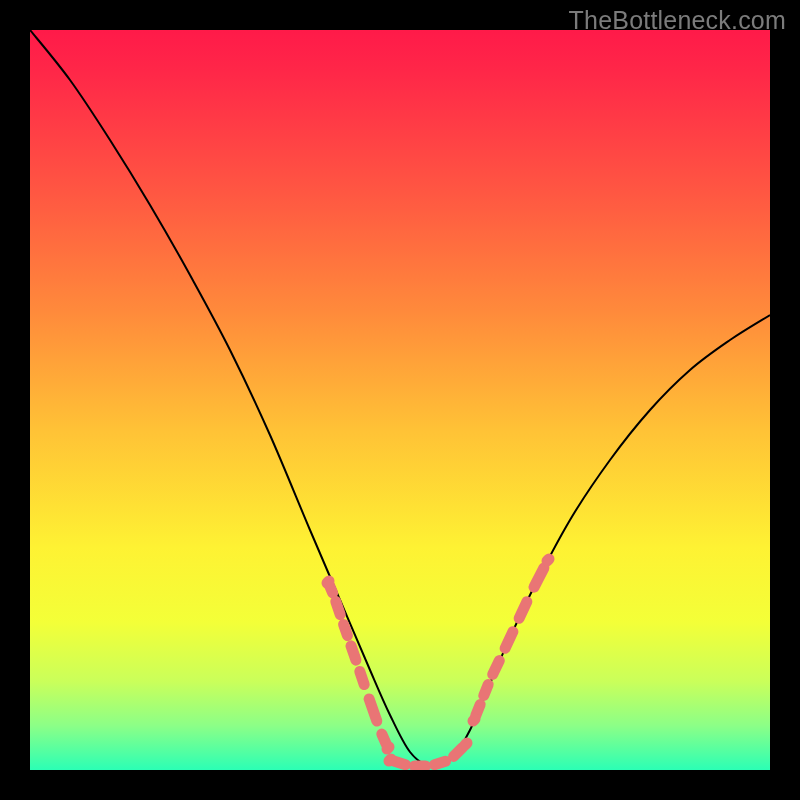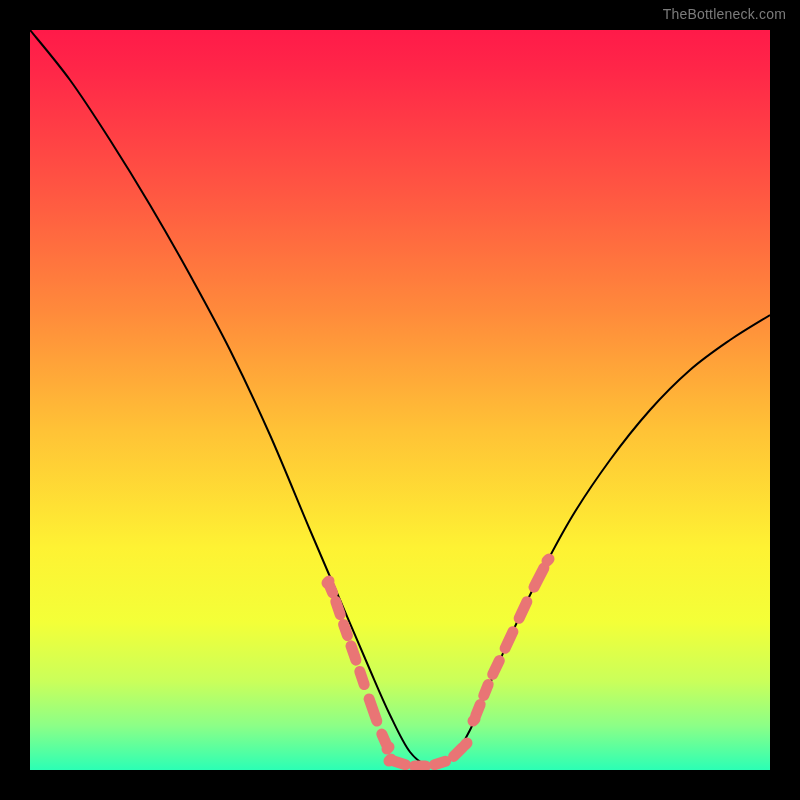--- a/index.html
+++ b/index.html
@@ -27,21 +27,21 @@
       #f3ff38 80%,
       #caff5a 88%,
       #8cff87 94%,
       #2bffb5 100%);
   }
   .watermark {
     position: absolute;
     top: 6px;
     right: 14px;
     color: #7b7b7b;
-    font-size: 14px;
+    font-size: 25px;
     font-weight: 500;
     letter-spacing: 0.2px;
     user-select: none;
   }
   svg {
     position: absolute;
     left: 0;
     top: 0;
   }
 </style>

